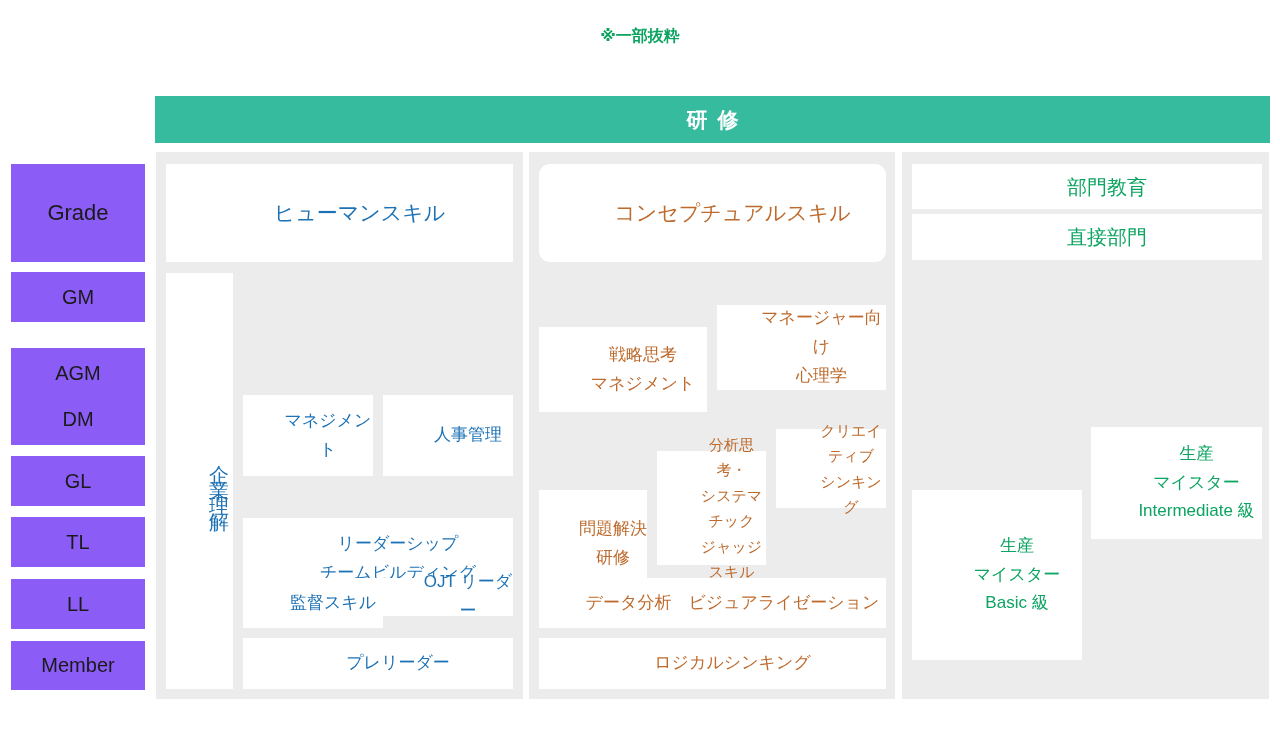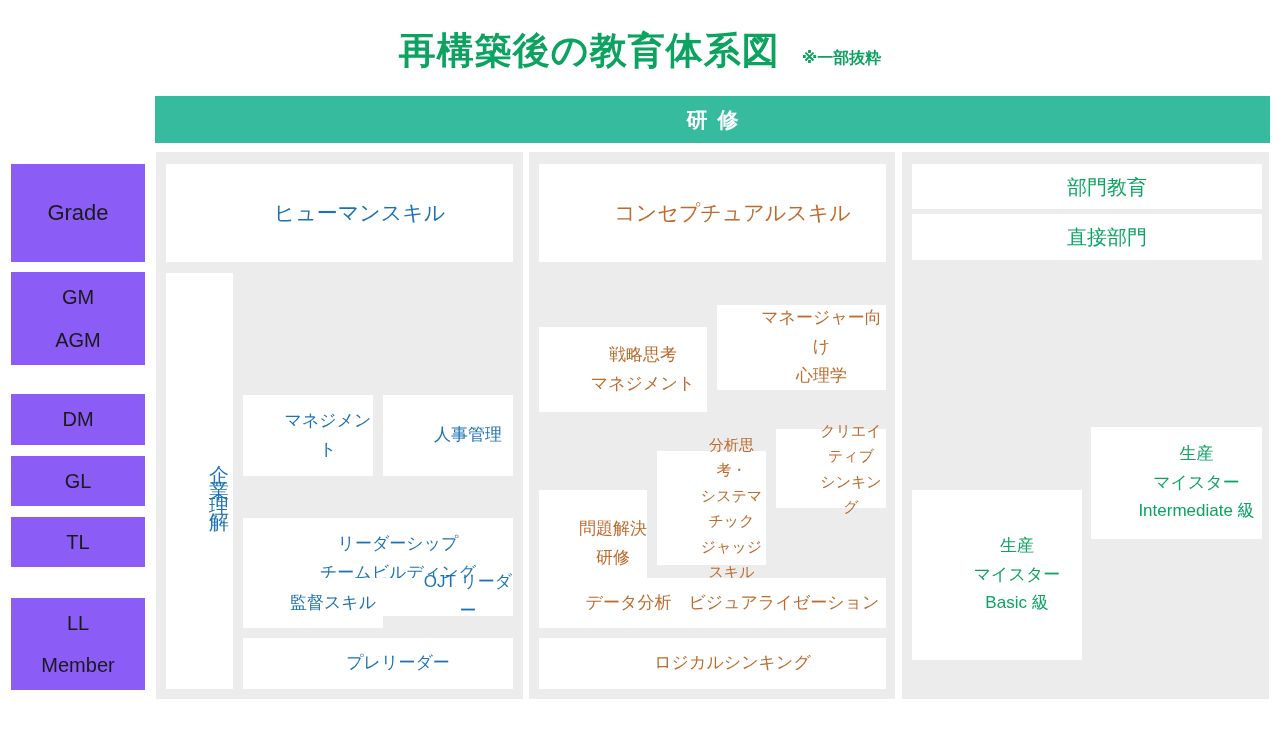--- a/index.html
+++ b/index.html
@@ -30,56 +30,55 @@
   .c-blue { color:#1d72b5; }
   .c-orange { color:#bd6a2c; }
   .c-green { color:#0ca461; }
   .sm { font-size:15px; }
   .vert { writing-mode:vertical-rl; letter-spacing:16px; font-size:20px; }
 </style>
 </head>
 <body>
 
 <div class="title-row">
-  <div class="page-title">再構築後の教育体系図</div>
   <div class="title-note">※一部抜粋</div>
 </div>
 
 <div class="header-bar">
   <span>研修</span>
 </div>
 
 <div>
   <div class="rail-item" style="top:164px;height:98px;font-size:22px;">Grade</div>
   <div class="rail-item" style="top:272px;height:50px;">GM</div>
-  <div class="rail-item" style="top:315px;height:50px;">AGM</div>
+  <div class="rail-item" style="top:348px;height:50px;">AGM</div>
   <div class="rail-item" style="top:394px;height:51px;">DM</div>
   <div class="rail-item" style="top:456px;height:50px;">GL</div>
   <div class="rail-item" style="top:517px;height:50px;">TL</div>
-  <div class="rail-item" style="top:579px;height:50px;margin-top:19px;">LL</div>
+  <div class="rail-item" style="top:579px;height:50px;">LL</div>
   <div class="rail-item" style="top:641px;height:49px;">Member</div>
 </div>
 
 <div class="panel" style="left:156px;width:367px;"></div>
 <div class="panel" style="left:529px;width:366px;"></div>
 <div class="panel" style="left:902px;width:367px;"></div>
 
 <div class="wbox hdr c-blue" style="left:166px;top:164px;width:347px;height:98px;">ヒューマンスキル</div>
 <div class="wbox c-blue" style="left:166px;top:273px;width:67px;height:416px;">
     <span class="vert">企業理解</span>
   </div>
 <div class="wbox c-blue" style="left:243px;top:395px;width:130px;height:81px;">マネジメント</div>
 <div class="wbox c-blue" style="left:383px;top:395px;width:130px;height:81px;">人事管理</div>
 <div class="wbox ml c-blue" style="left:243px;top:486px;width:270px;height:82px;">リーダーシップ
 チームビルディング</div>
 <div class="wbox c-blue" style="left:243px;top:578px;width:140px;height:50px;">監督スキル</div>
 <div class="wbox c-blue" style="left:383px;top:578px;width:130px;height:38px;">OJT リーダー</div>
 <div class="wbox c-blue" style="left:243px;top:638px;width:270px;height:51px;">プレリーダー</div>
 
-<div class="wbox hdr c-orange" style="left:539px;top:164px;width:347px;height:98px;">コンセプチュアルスキル</div>
+<div class="wbox hdr c-orange" style="left:539px;top:164px;width:347px;height:98px;border-radius:11px;">コンセプチュアルスキル</div>
 <div class="wbox ml c-orange" style="left:539px;top:295px;width:168px;height:85px;">戦略思考
 マネジメント</div>
 <div class="wbox ml c-orange" style="left:717px;top:273px;width:169px;height:85px;">マネージャー向け
 心理学</div>
 <div class="wbox ml c-orange sm" style="left:776px;top:397px;width:110px;height:79px;">クリエイティブ
 シンキング</div>
 <div class="wbox ml c-orange sm" style="left:657px;top:419px;width:109px;height:114px;">分析思考・
 システマチック
 ジャッジスキル</div>
 <div class="wbox ml c-orange" style="left:539px;top:458px;width:108px;height:107px;">問題解決

